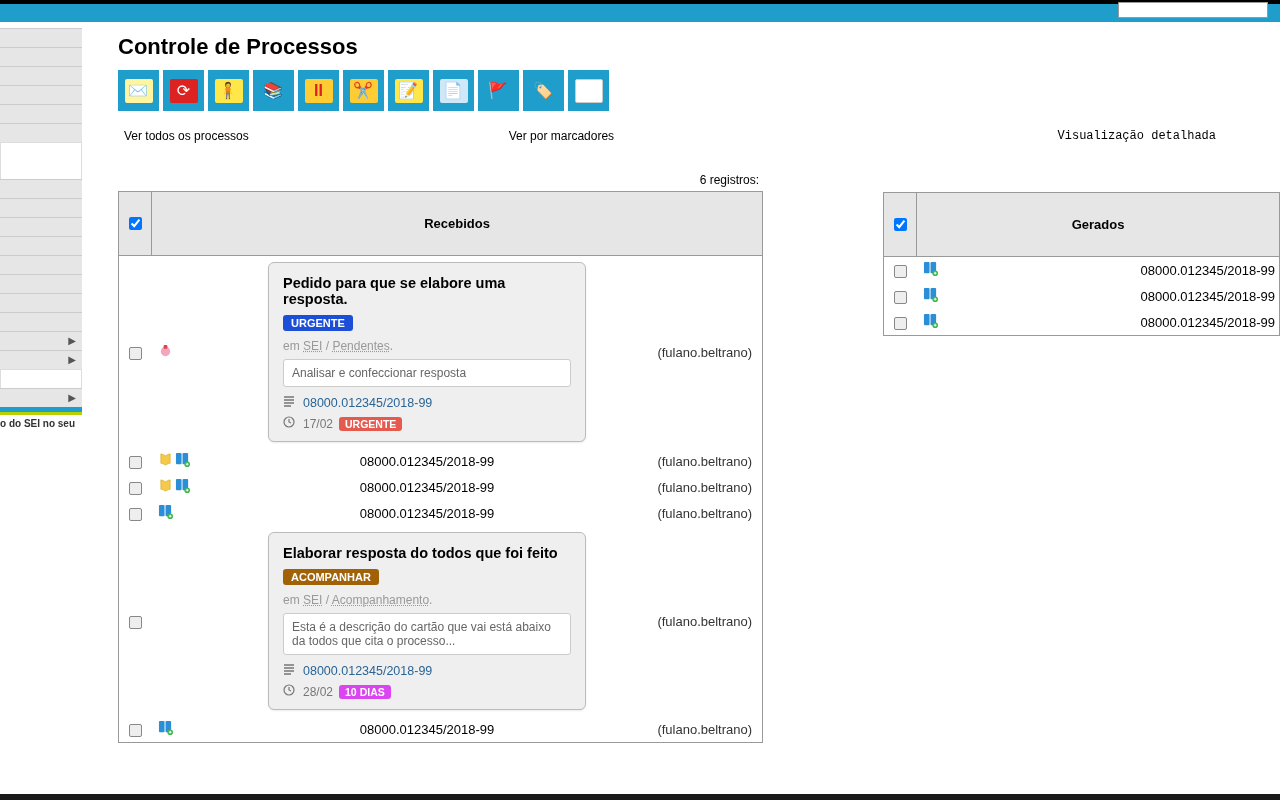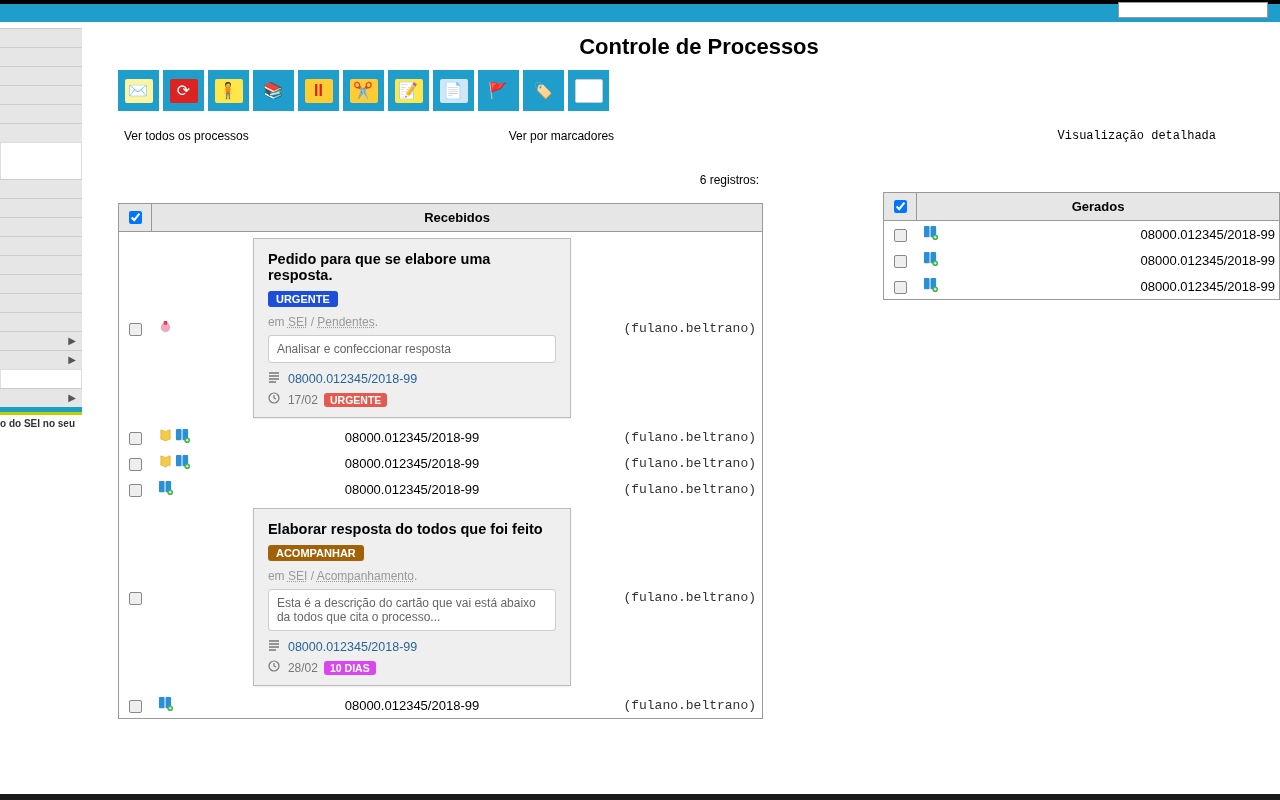--- a/index.html
+++ b/index.html
@@ -8,44 +8,44 @@
   .topbar-blue { height:18px; background:#1f9dcb; position:relative; }
   .topbar-search { position:absolute; right:12px; top:-2px; width:150px; height:16px; background:#fff; border:1px solid #999; }
   .layout { display:flex; min-height: 770px; }
   .sidebar { width: 82px; background:#fff; border-right: none; padding-top:6px; }
   .side-item { height:20px; background:#e6e6e6; border-top:1px solid #ccc; border-bottom:1px solid #ccc; margin-bottom:-1px; position:relative; }
   .side-item .arrow { position:absolute; right:6px; top:3px; font-size:10px; color:#555;}
   .side-item.blank { background:#fff; border:1px solid #ddd; }
   .side-item.active { background:#1f9dcb; height:8px; border:none; border-bottom:3px solid #b7d200; }
   .side-note { font-size:10px; color:#333; padding:4px 0 0 0; font-weight:bold; }
   .main { flex:1; padding: 8px 0 0 36px; }
-  h1 { font-size:22px; font-weight:bold; margin: 4px 0 10px 0; text-align: center; }
+  h1 { font-size:22px; font-weight:bold; margin: 4px 0 10px 0; }
   .toolbar { display:flex; gap:4px; margin-bottom:18px; }
   .tbtn { width:41px; height:41px; background:#1f9dcb; display:flex; align-items:center; justify-content:center; cursor:pointer; }
   .tbtn .inner { width:28px; height:24px; border-radius:2px; display:flex; align-items:center; justify-content:center; font-size:16px; }
   .viewlinks { display:flex; gap:260px; font-size:12px; margin-bottom:30px; margin-left:6px; }
   .viewlinks span { cursor:pointer; }
   .viewlinks .right { margin-left:auto; margin-right:64px;font-family:Liberation Mono, monospace; }
   .columns { display:flex; gap:120px; }
   .col { }
-  .count { text-align:right; font-size:12px; margin-bottom:16px; padding-right:4px; }
+  .count { text-align:right; font-size:12px; margin-bottom:4px; padding-right:4px; }
   .col-left { width:645px; }
   .col-right { flex:1; }
   table.proc { width:100%; border-collapse:collapse; border:1px solid #999; }
-  table.proc th { background:#e6e6e6; border:1px solid #999; font-weight:bold; padding:4px 6px; font-size:13px; }
+  table.proc th { background:#e6e6e6; border:1px solid #999; font-weight:bold; padding:22px 6px; font-size:13px; }
   table.proc td { padding:4px 6px; vertical-align:middle; font-size:13px; }
   .chkcol { width:28px; text-align:center; }
   .iconcol { width:55px; text-align:left; }
   .proccol { text-align:center; }
-  .usercol { width:115px; text-align:right; color:#333; font-size:12px;font-family:Liberation Mono, monospace; }
+  .usercol { width:115px; text-align:center; color:#333; font-size:12px; }
   .checkbox-fake { width:13px; height:13px; border:1px solid #888; background:#eee; display:inline-block; vertical-align:middle; border-radius:2px; }
   input[type=checkbox]{ width:13px; height:13px; }
   .mini-icon { display:inline-block; vertical-align:middle; margin-right:2px; }
   .card {
-    background:#efefef; border:1px solid #bbb; border-radius:0;
+    background:#efefef; border:1px solid #bbb; border-radius:6px;
     width:318px; padding:12px 14px 10px 14px; text-align:left; margin:2px auto;
     box-shadow: 0 1px 2px rgba(0,0,0,0.08);
   }
   .card h3 { margin:0 0 8px 0; font-size:14.5px; font-weight:bold; }
   .badge { display:inline-block; padding:2px 8px; border-radius:3px; color:#fff; font-size:11px; font-weight:600; }
   .badge-urgent { background:#1d4ed8; }
   .badge-acomp { background:#a16207; color:#fff; }
   .badge-atrasado { background:#e55a4e; font-size:10.5px; padding:1px 6px; }
   .badge-dias { background:#d946ef; font-size:10.5px; padding:1px 6px; }
   .card-meta { color:#999; font-size:12px; margin:8px 0 6px 0; }

